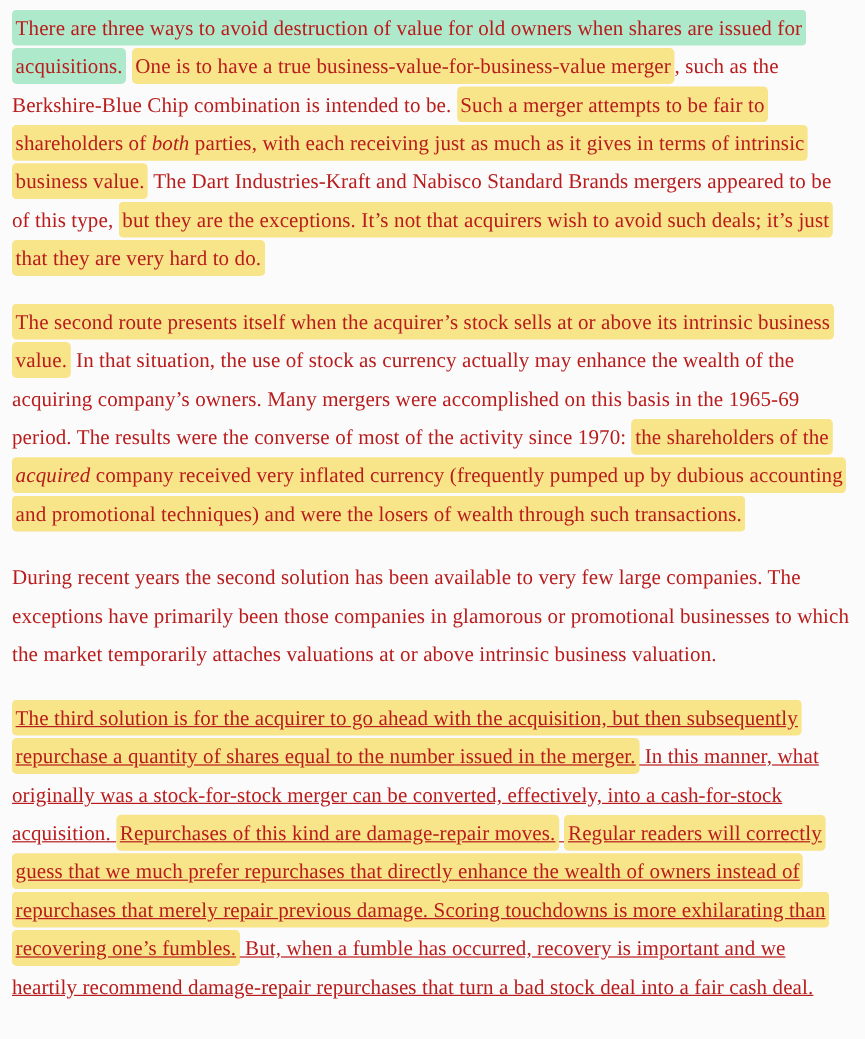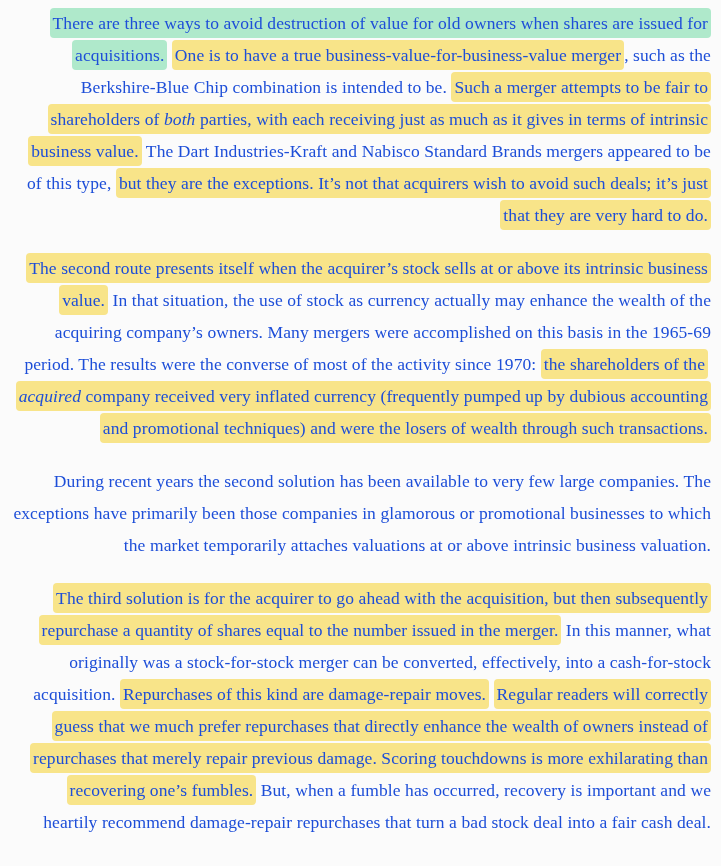--- a/index.html
+++ b/index.html
@@ -7,31 +7,31 @@
     padding: 0;
     background: #fbfbfb;
   }
   .page {
     width: 721px;
     min-height: 866px;
     box-sizing: border-box;
     padding: 7px 10px 10px 10px;
     background: #fbfbfb;
     font-family: "Liberation Serif", serif;
-    color: #1d4ed8;
-    text-align: right;
+    color: #b91c1c;
   }
   .article p {
     margin: 0 0 21px 0;
     font-size: 17.5px;
     line-height: 32px;
     letter-spacing: 0.1px;
   }
   .article p:last-child {
     margin-bottom: 0;
+    text-decoration: underline;
   }
   .hl {
     padding: 5px 3px;
     border-radius: 4px;
     -webkit-box-decoration-break: clone;
     box-decoration-break: clone;
   }
   .hl-green  { background: #afe9cb; }
   .hl-yellow { background: #f8e489; }
   .plain { background: transparent; }

